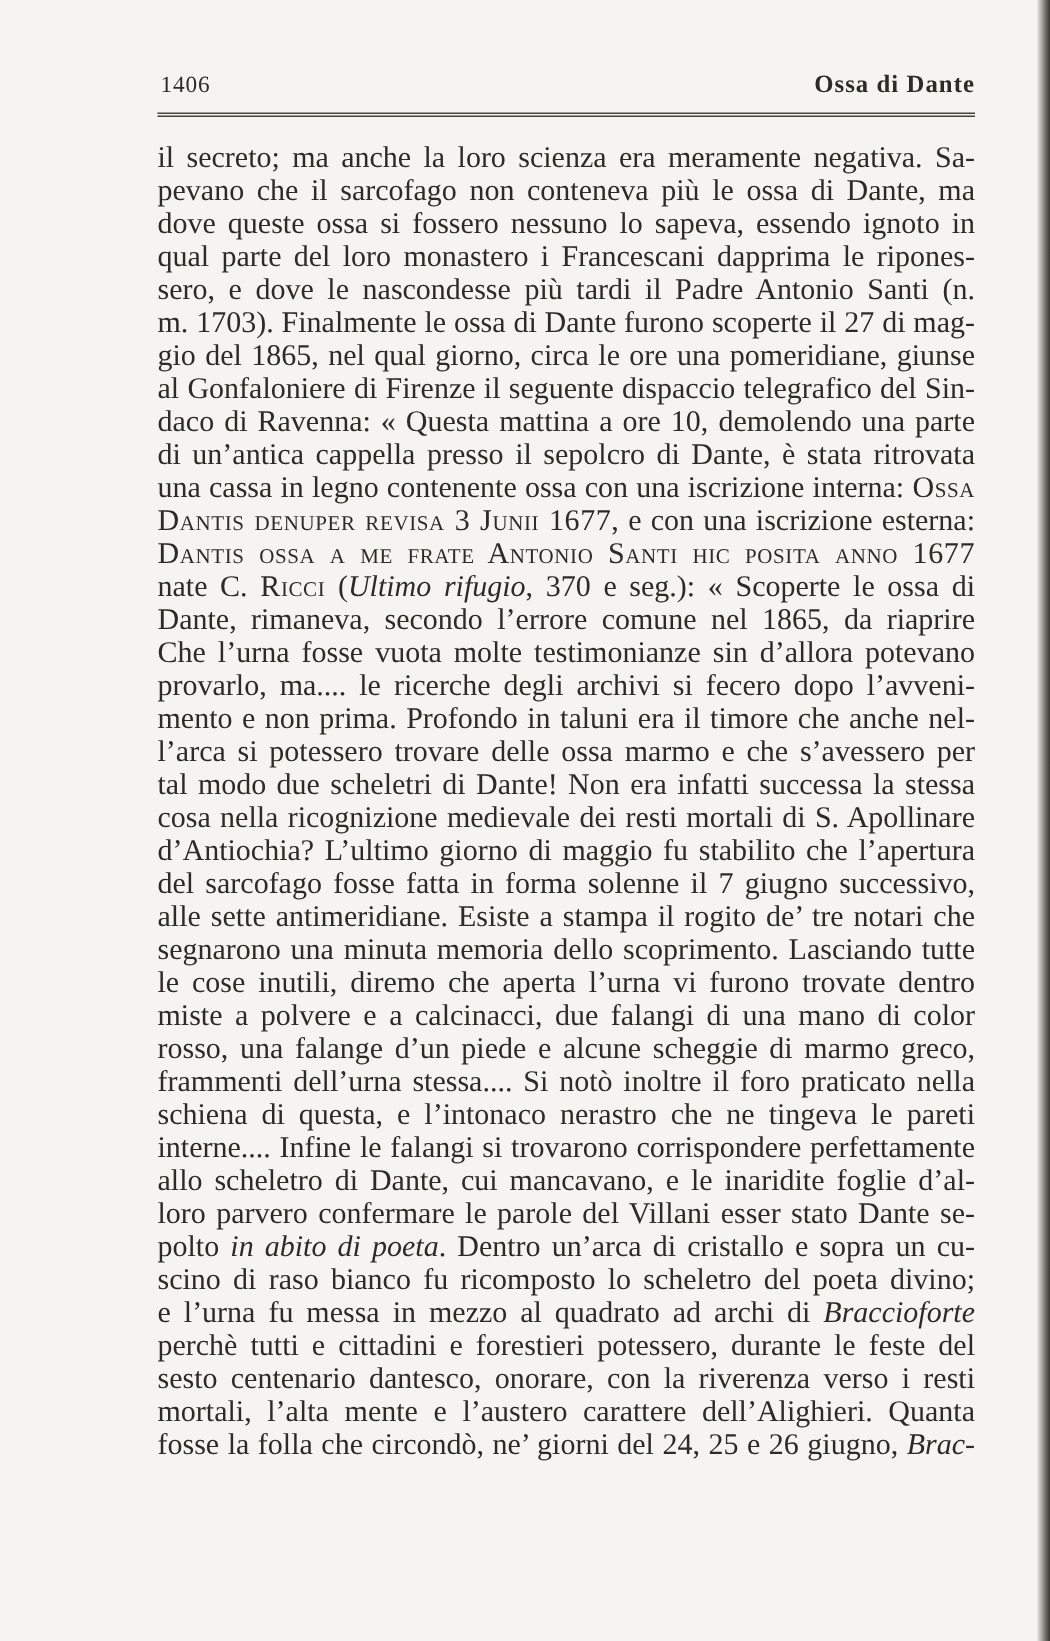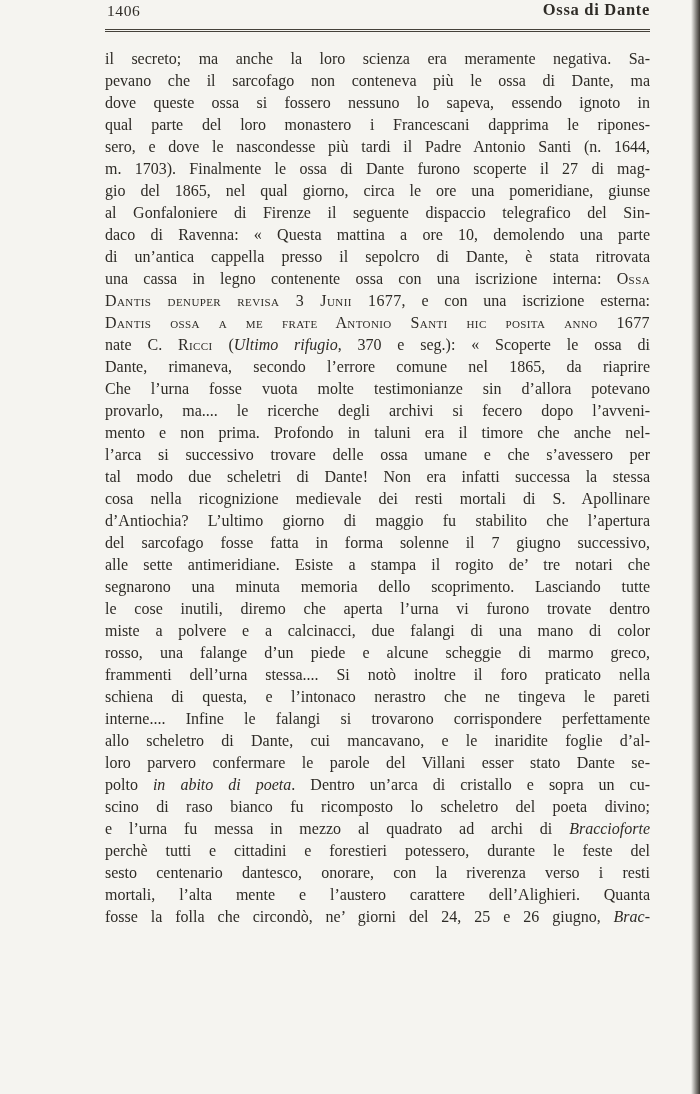--- a/index.html
+++ b/index.html
@@ -7,29 +7,29 @@
   body { background:#e9e8e4; }
   .page {
     position:relative;
     width:700px; height:1094px;
     background:var(--paper,#f5f4f0);
     font-family:"Liberation Serif", serif;
     color:var(--ink,#2e2b26);
     overflow:hidden;
   }
   .content { position:absolute; left:105px; top:0; width:545px; }
-  .header { position:relative; height:22px; }
+  .header { position:relative; margin-top:46px; height:22px; }
   .pagenum { position:absolute; left:2px; top:2px; font-size:15.5px; letter-spacing:0.6px; }
   .title { display:block; text-align:right; font-weight:bold; font-size:16.5px; letter-spacing:0.7px; }
   .rule {
     margin-top:7px; height:3px;
     border-top:1.6px solid var(--rule,#45413a);
     border-bottom:0.9px solid var(--rule,#45413a);
   }
-  .bodytext { margin-top:16px; font-size:16px; line-height:22px; }
+  .bodytext { margin-top:16px; font-size:20px; line-height:22px; }
   .line {
     height:22px; overflow:hidden;
     text-align:justify;
     text-align-last:justify;
     -moz-text-align-last:justify;
   }
   .line span.i { font-style:italic; }
   .line span.sc { font-variant:small-caps; letter-spacing:0.4px; }
   .edge {
     position:absolute; top:0; right:0; width:9px; height:100%;
@@ -58,21 +58,21 @@
         <div class="line"><span>daco di Ravenna: « Questa mattina a ore 10, demolendo una parte</span></div>
         <div class="line"><span>di un’antica cappella presso il sepolcro di Dante, è stata ritrovata</span></div>
         <div class="line"><span>una cassa in legno contenente ossa con una iscrizione interna: </span><span class="sc">Ossa</span></div>
         <div class="line"><span class="sc">Dantis denuper revisa 3 Junii 1677</span><span>, e con una iscrizione esterna:</span></div>
         <div class="line"><span class="sc">Dantis ossa a me frate Antonio Santi hic posita anno 1677</span></div>
         <div class="line"><span>nate C. </span><span class="sc">Ricci</span><span> (</span><span class="i">Ultimo rifugio</span><span>, 370 e seg.): « Scoperte le ossa di</span></div>
         <div class="line"><span>Dante, rimaneva, secondo l’errore comune nel 1865, da riaprire</span></div>
         <div class="line"><span>Che l’urna fosse vuota molte testimonianze sin d’allora potevano</span></div>
         <div class="line"><span>provarlo, ma.... le ricerche degli archivi si fecero dopo l’avveni-</span></div>
         <div class="line"><span>mento e non prima. Profondo in taluni era il timore che anche nel-</span></div>
-        <div class="line"><span>l’arca si successivo trovare delle ossa umane e che s’avessero per</span></div>
+        <div class="line"><span>l’arca si potessero trovare delle ossa marmo e che s’avessero per</span></div>
         <div class="line"><span>tal modo due scheletri di Dante! Non era infatti successa la stessa</span></div>
         <div class="line"><span>cosa nella ricognizione medievale dei resti mortali di S. Apollinare</span></div>
         <div class="line"><span>d’Antiochia? L’ultimo giorno di maggio fu stabilito che l’apertura</span></div>
         <div class="line"><span>del sarcofago fosse fatta in forma solenne il 7 giugno successivo,</span></div>
         <div class="line"><span>alle sette antimeridiane. Esiste a stampa il rogito de’ tre notari che</span></div>
         <div class="line"><span>segnarono una minuta memoria dello scoprimento. Lasciando tutte</span></div>
         <div class="line"><span>le cose inutili, diremo che aperta l’urna vi furono trovate dentro</span></div>
         <div class="line"><span>miste a polvere e a calcinacci, due falangi di una mano di color</span></div>
         <div class="line"><span>rosso, una falange d’un piede e alcune scheggie di marmo greco,</span></div>
         <div class="line"><span>frammenti dell’urna stessa.... Si notò inoltre il foro praticato nella</span></div>

